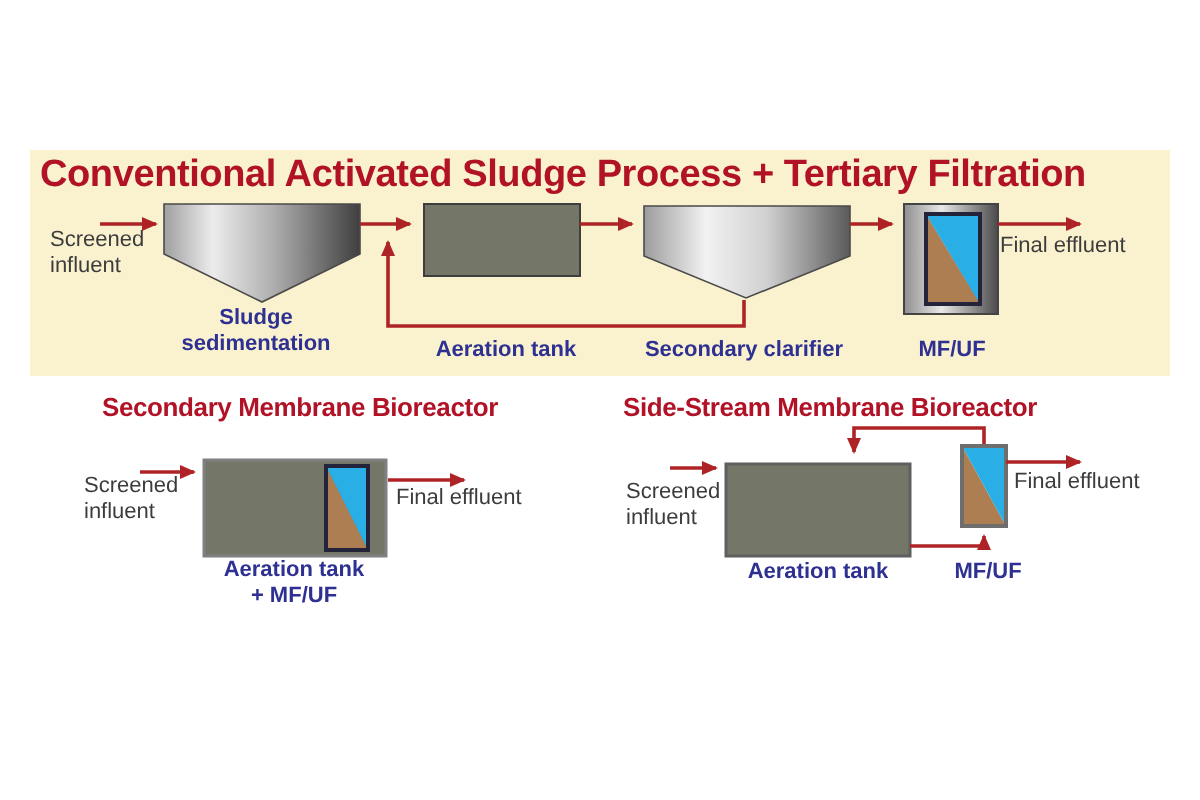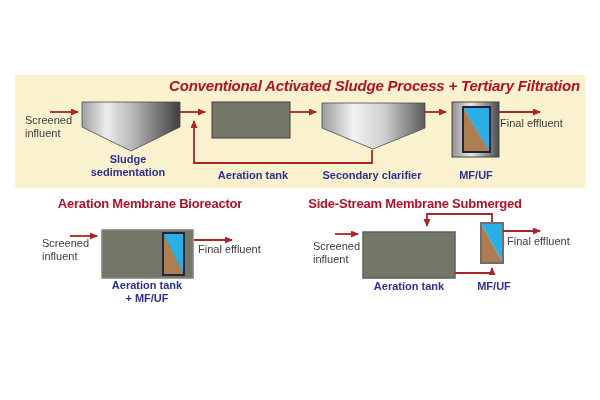--- a/index.html
+++ b/index.html
@@ -14,22 +14,22 @@
   #diagram-svg{position:absolute;left:0;top:0;width:600px;height:400px;pointer-events:none;}
   .pipe{stroke:var(--c-arrow_red);stroke-width:1.8;fill:none;}
   .ah{fill:var(--c-arrow_red);}
   .olive{fill:var(--c-tank_olive);}
   .cyan{fill:var(--c-membrane_cyan);}
   .brown{fill:var(--c-membrane_brown);}
   .mem-border-dark{fill:none;stroke:#232339;stroke-width:2;}
   .mem-border-gray{fill:none;stroke:#6e6e6e;stroke-width:2;}
   .txt{position:absolute;white-space:pre-line;line-height:1.16;}
   .main-title{
-    width:560px;left:20px;top:77px;text-align:right;
-    font-size:15px;font-weight:bold;color:var(--c-title_red);letter-spacing:-0.2px;font-style:italic;
+    width:560px;left:20px;top:77px;text-align:left;
+    font-size:19px;font-weight:bold;color:var(--c-title_red);letter-spacing:-0.2px;
   }
   .section-title{
     width:280px;top:196px;text-align:center;
     font-size:13px;font-weight:bold;color:var(--c-title_red);letter-spacing:-0.2px;
   }
   .stream-lbl{font-size:11px;font-weight:normal;color:var(--c-label_dark);}
   .unit-lbl{font-size:11px;font-weight:bold;color:var(--c-label_blue);text-align:center;}
 </style>
 </head>
 <body>
@@ -103,22 +103,22 @@
 
   <div class="txt stream-lbl" style="left:25px;top:114px;">Screened
 influent</div>
   <div class="txt unit-lbl" style="left:58px;top:153px;width:140px;">Sludge
 sedimentation</div>
   <div class="txt unit-lbl" style="left:183px;top:169px;width:140px;">Aeration tank</div>
   <div class="txt unit-lbl" style="left:302px;top:169px;width:140px;text-align:center;">Secondary clarifier</div>
   <div class="txt unit-lbl" style="left:426px;top:169px;width:100px;">MF/UF</div>
   <div class="txt stream-lbl" style="left:500px;top:117px;">Final effluent</div>
 
-  <div class="txt section-title" style="left:10px;">Aeration Membrane Bioreactor</div>
-  <div class="txt section-title" style="left:275px;">Side-Stream Membrane Submerged</div>
+  <div class="txt section-title" style="left:10px;">Secondary Membrane Bioreactor</div>
+  <div class="txt section-title" style="left:275px;">Side-Stream Membrane Bioreactor</div>
 
   <div class="txt stream-lbl" style="left:42px;top:237px;">Screened
 influent</div>
   <div class="txt stream-lbl" style="left:198px;top:243px;">Final effluent</div>
   <div class="txt unit-lbl" style="left:77px;top:279px;width:140px;">Aeration tank
 + MF/UF</div>
 
   <div class="txt stream-lbl" style="left:313px;top:240px;">Screened
 influent</div>
   <div class="txt unit-lbl" style="left:339px;top:280px;width:140px;">Aeration tank</div>

